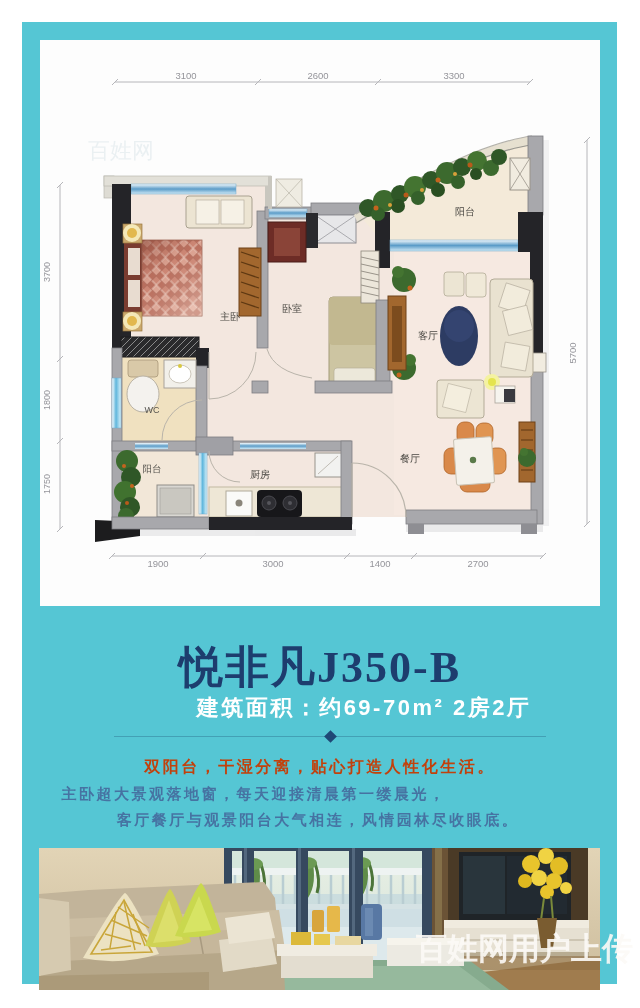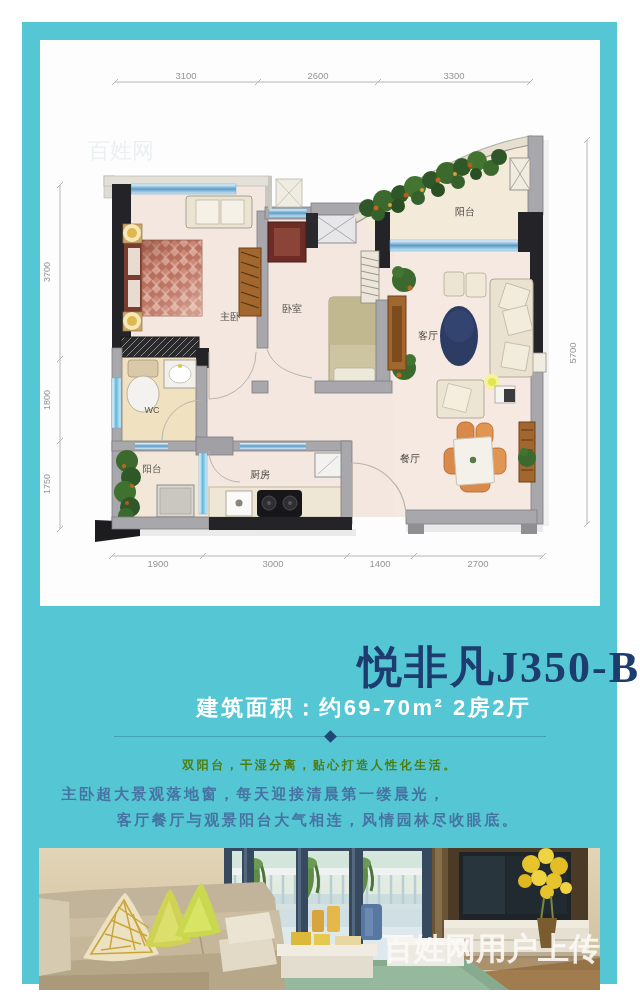--- a/index.html
+++ b/index.html
@@ -530,29 +530,29 @@
       <rect x="519" y="422" width="16" height="60" fill="#a2672e" stroke="#6e4218" stroke-width="1"></rect>
       <path d="M521 430 H533 M521 440 H533 M521 450 H533 M521 460 H533 M521 470 H533" stroke="#5e3812" stroke-width="1"></path>
     </g>
 
   <g>
       <circle cx="527" cy="458" r="9" fill="#3c6a2e"></circle>
       <circle cx="524" cy="452" r="4" fill="#447431"></circle>
     </g>
 </svg>
 
-<div class="abs" style="left:0;top:638px;width:640px;text-align:right;font-size:44px;font-weight:bold;color:#1d3d6e;letter-spacing:2px;">悦非凡<span style="font-family:'Liberation Serif',serif;">J350-B</span></div>
+<div class="abs" style="left:0;top:638px;width:640px;text-align:center;font-size:44px;font-weight:bold;color:#1d3d6e;letter-spacing:2px;">悦非凡<span style="font-family:'Liberation Serif',serif;">J350-B</span></div>
 
 <div class="abs" style="left:0;top:693px;width:640px;text-align:center;font-size:22px;font-weight:bold;color:#ffffff;letter-spacing:2.5px;padding-left:44px;">建筑面积：约69-70m² 2房2厅</div>
 
 <div class="abs" style="left:114px;top:736px;width:432px;height:1px;background:#3f96ad;opacity:.8;"></div>
 
 <div class="abs" style="left:326px;top:732px;width:9px;height:9px;background:#1f4876;transform:rotate(45deg);"></div>
 
-<div class="abs" style="left:0;top:757px;width:640px;text-align:center;font-size:12px;font-weight:bold;color:#4d7c0f;letter-spacing:2.5px;">双阳台，干湿分离，贴心打造人性化生活。</div>
+<div class="abs" style="left:0;top:757px;width:640px;text-align:center;font-size:16px;font-weight:bold;color:#c2410c;letter-spacing:2.5px;">双阳台，干湿分离，贴心打造人性化生活。</div>
 
 <div class="abs" style="left:0;top:785px;width:508px;text-align:center;font-size:15px;font-weight:bold;color:#44659a;letter-spacing:2.5px;opacity:.85;">主卧超大景观落地窗，每天迎接清晨第一缕晨光，</div>
 
 <div class="abs" style="left:0;top:811px;width:636px;text-align:center;font-size:15px;font-weight:bold;color:#44659a;letter-spacing:2.5px;opacity:.85;">客厅餐厅与观景阳台大气相连，风情园林尽收眼底。</div>
 
 <div class="abs" style="left:39px;top:848px;width:561px;height:142px;background:#cbbc9e;overflow:hidden;">
 <svg width="561" height="142" viewBox="0 0 561 142">
   <defs>
     <linearGradient id="pwall" x1="0" y1="0" x2="0" y2="1">
       <stop offset="0" stop-color="#e2d4b6"></stop>
@@ -721,13 +721,13 @@
         <rect x="275" y="86" width="16" height="11" fill="#e6c84e"></rect>
     <rect x="296" y="88" width="26" height="9" fill="#e8d7a0"></rect>
   </g>
 
   <g>
         <path d="M0 128 L170 124 L170 142 L0 142 Z" fill="#ab9a79"></path>
       </g>
 </svg>
 </div>
 
-<div class="abs" style="left:383px;top:928px;width:250px;font-size:31px;font-weight:bold;color:rgba(252,250,246,0.9);letter-spacing:0px;">百姓网用户上传</div>
+<div class="abs" style="left:383px;top:928px;width:250px;font-size:31px;font-weight:bold;color:rgba(252,250,246,0.9);letter-spacing:0px;text-align:right;">百姓网用户上传</div>
 
 </body></html>

